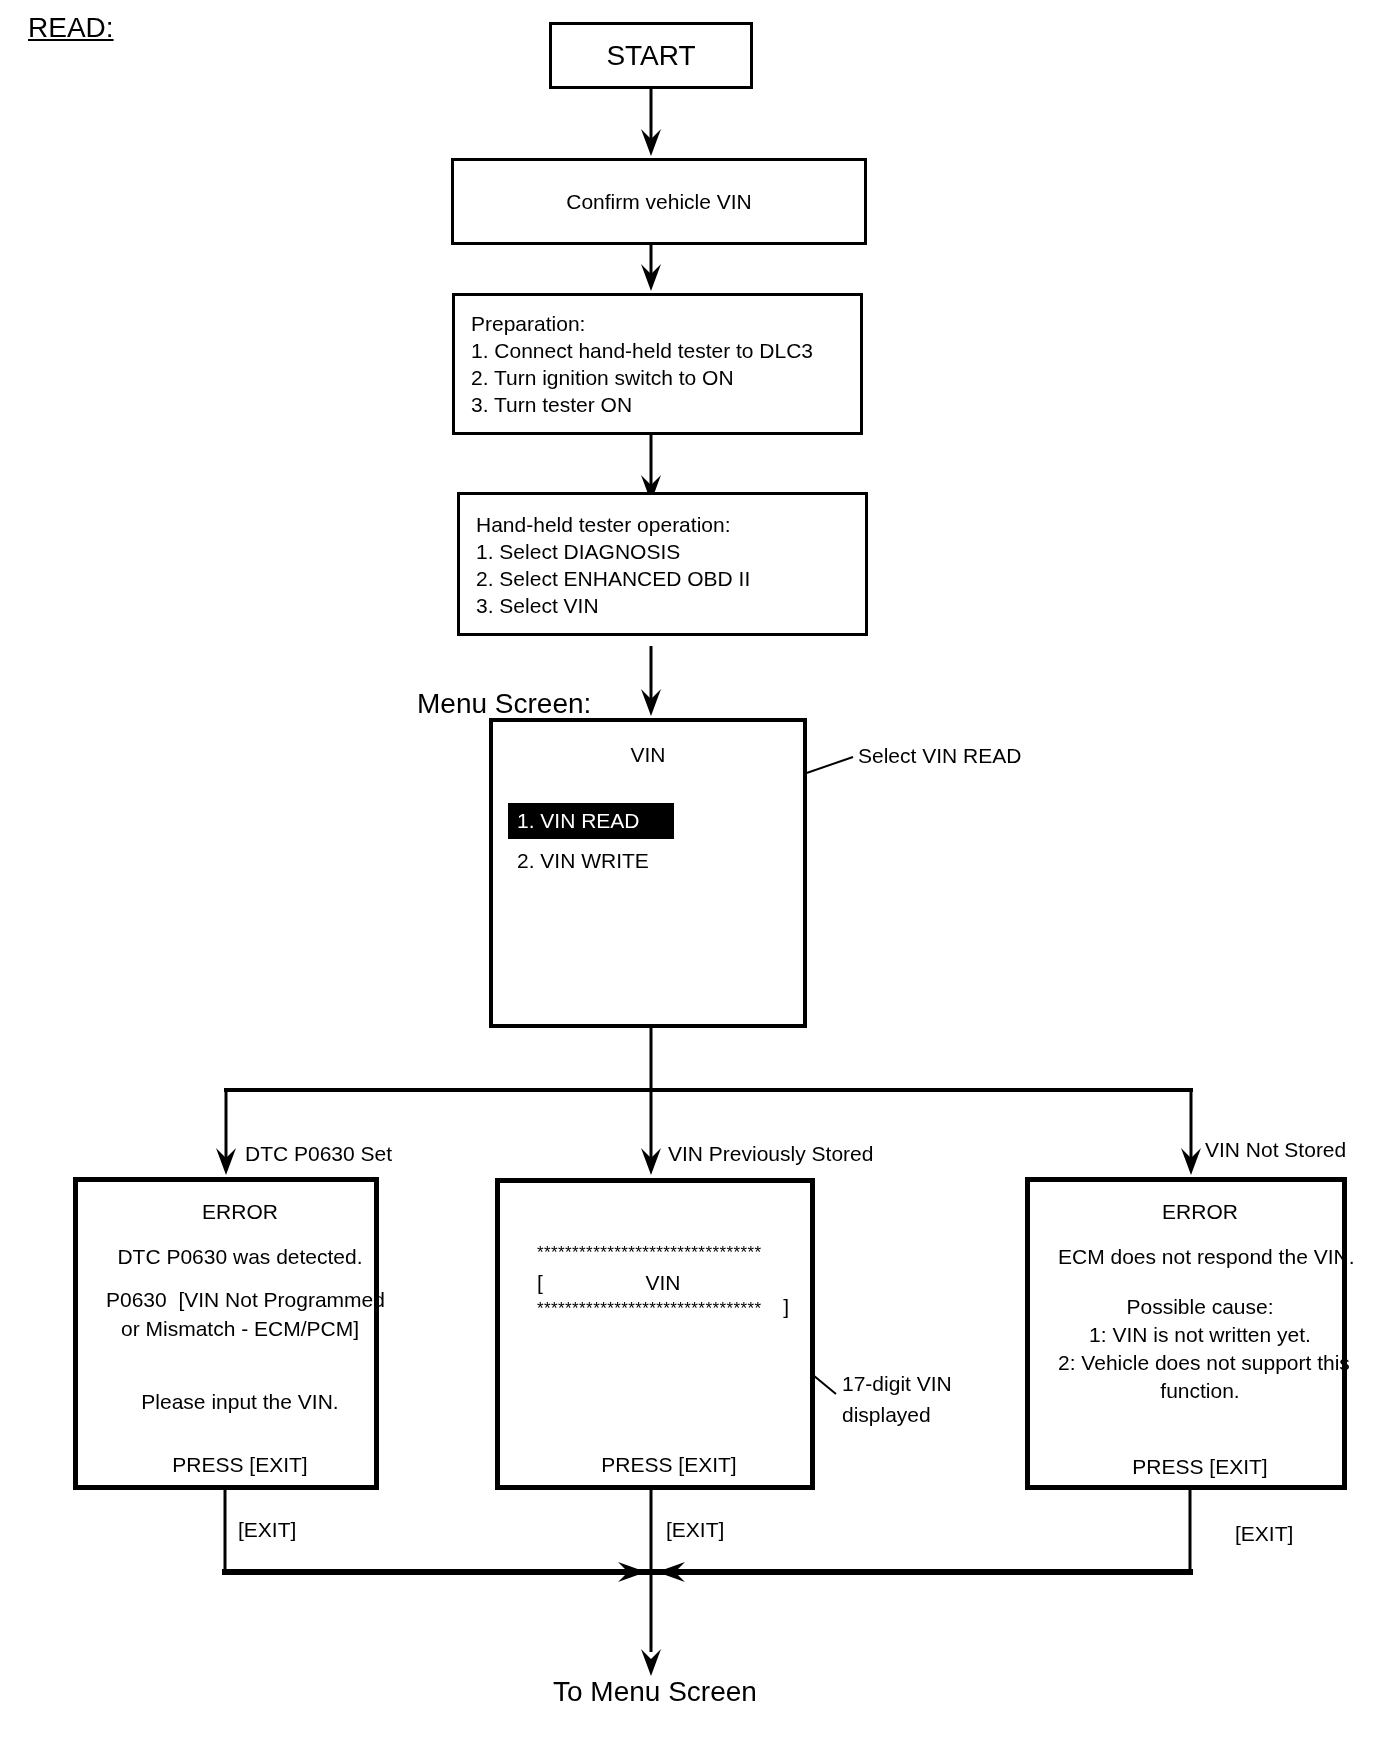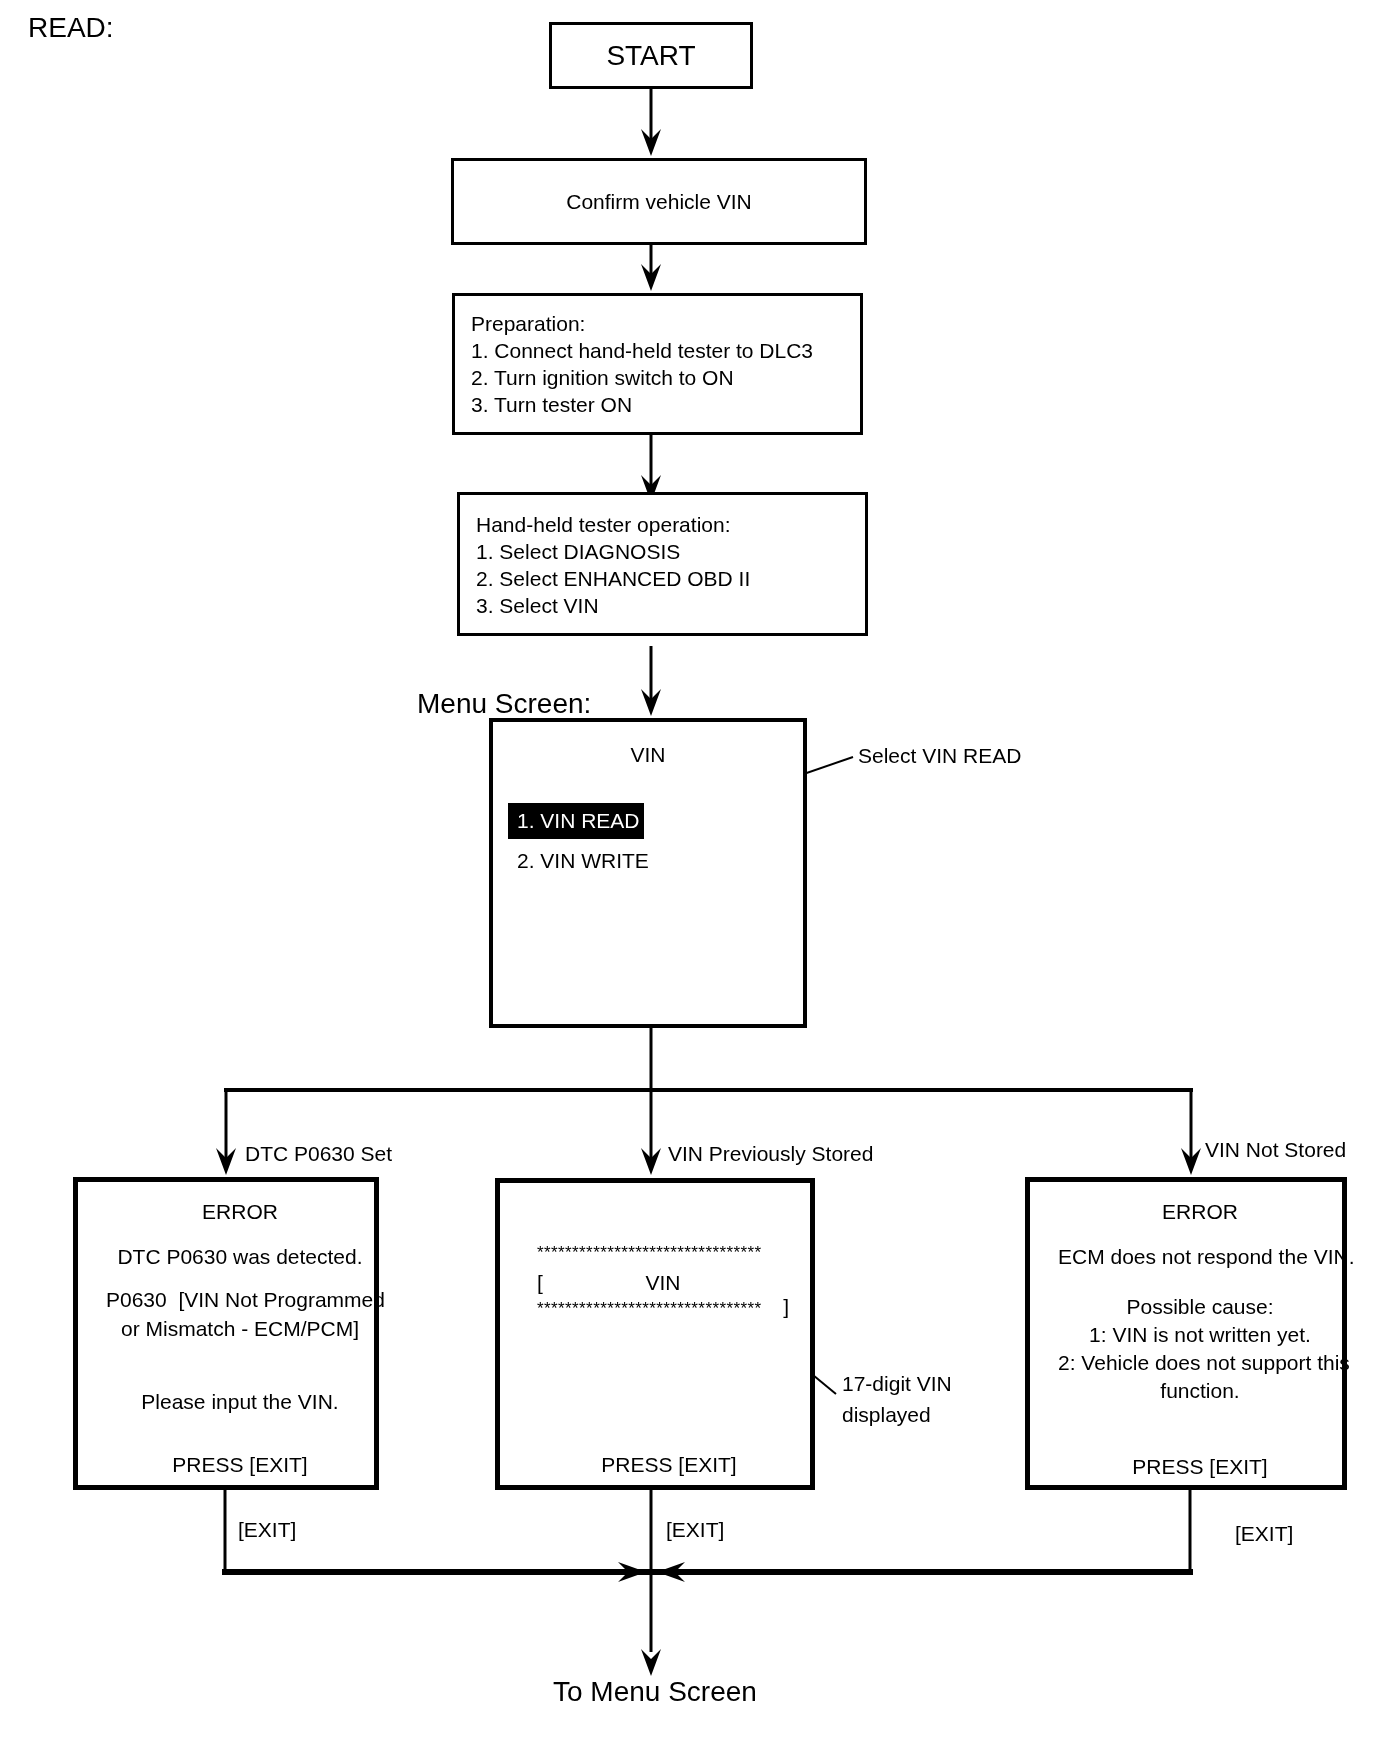--- a/index.html
+++ b/index.html
@@ -17,21 +17,21 @@
   .box.thick { border-width:4px; }
   .box.thick5 { border-width:5px; }
   .center-xy { display:flex; align-items:center; justify-content:center; }
   .label { position:absolute; white-space:nowrap; }
   .fs-big { font-size:28px; }
   .fs-body { font-size:21px; }
   .steps { position:absolute; left:16px; top:14px; right:8px; font-size:21px; line-height:27px; }
   .absline { position:absolute; left:0; right:0; text-align:center; font-size:21px; white-space:pre;margin-left:28px; }
   .menu-title { position:absolute; left:0; right:0; top:21px; text-align:center; font-size:21px; }
   .menu-item-selected {
-    position:absolute; left:15px; top:81px; width:136px; height:36px;
+    position:absolute; left:15px; top:81px; width:166px; height:36px;
     background:#000; color:#fff; font-size:21px; line-height:36px; padding-left:9px;
     box-sizing:border-box; white-space:nowrap;
   }
   .menu-item { position:absolute; left:24px; top:127px; font-size:21px; white-space:nowrap; }
   .vin-row { position:absolute; left:37px; width:252px; font-size:21px; }
   .vin-row .open { position:absolute; left:0; }
   .vin-row .close { position:absolute; right:0; }
   .vin-row .mid { display:block; text-align:center; }
   .stars { position:absolute; left:37px; width:252px; text-align:left; font-size:17px; letter-spacing:0.4px; white-space:nowrap; overflow:hidden; }
 </style>
@@ -67,21 +67,21 @@
     <line x1="651" y1="1488" x2="651" y2="1572" stroke="#000" stroke-width="3"></line>
     <line x1="1190" y1="1488" x2="1190" y2="1572" stroke="#000" stroke-width="3"></line>
 
     <line x1="222" y1="1572" x2="1193" y2="1572" stroke="#000" stroke-width="6"></line>
     <polygon points="618,1562 646,1572 618,1582 628,1572" fill="#000"></polygon>
     <polygon points="685,1562 657,1572 685,1582 675,1572" fill="#000"></polygon>
     <line x1="651" y1="1572" x2="651" y2="1652" stroke="#000" stroke-width="3"></line>
     <polygon points="641,1649 651,1676 661,1649 651,1659" fill="#000"></polygon>
   </svg>
 
-  <div class="label fs-big" style="left:28px; top:12px;">READ:</div>
+  <div class="label fs-big" style="left:28px; top:12px;text-decoration:underline;">READ:</div>
 
   <div class="box center-xy" style="left:549px; top:22px; width:204px; height:67px; font-size:28px;">
     <span>START</span>
   </div>
 
   <div class="box center-xy fs-body" style="left:451px; top:158px; width:416px; height:87px;">
     <span>Confirm vehicle VIN</span>
   </div>
 
   <div class="box" style="left:452px; top:293px; width:411px; height:142px;">

